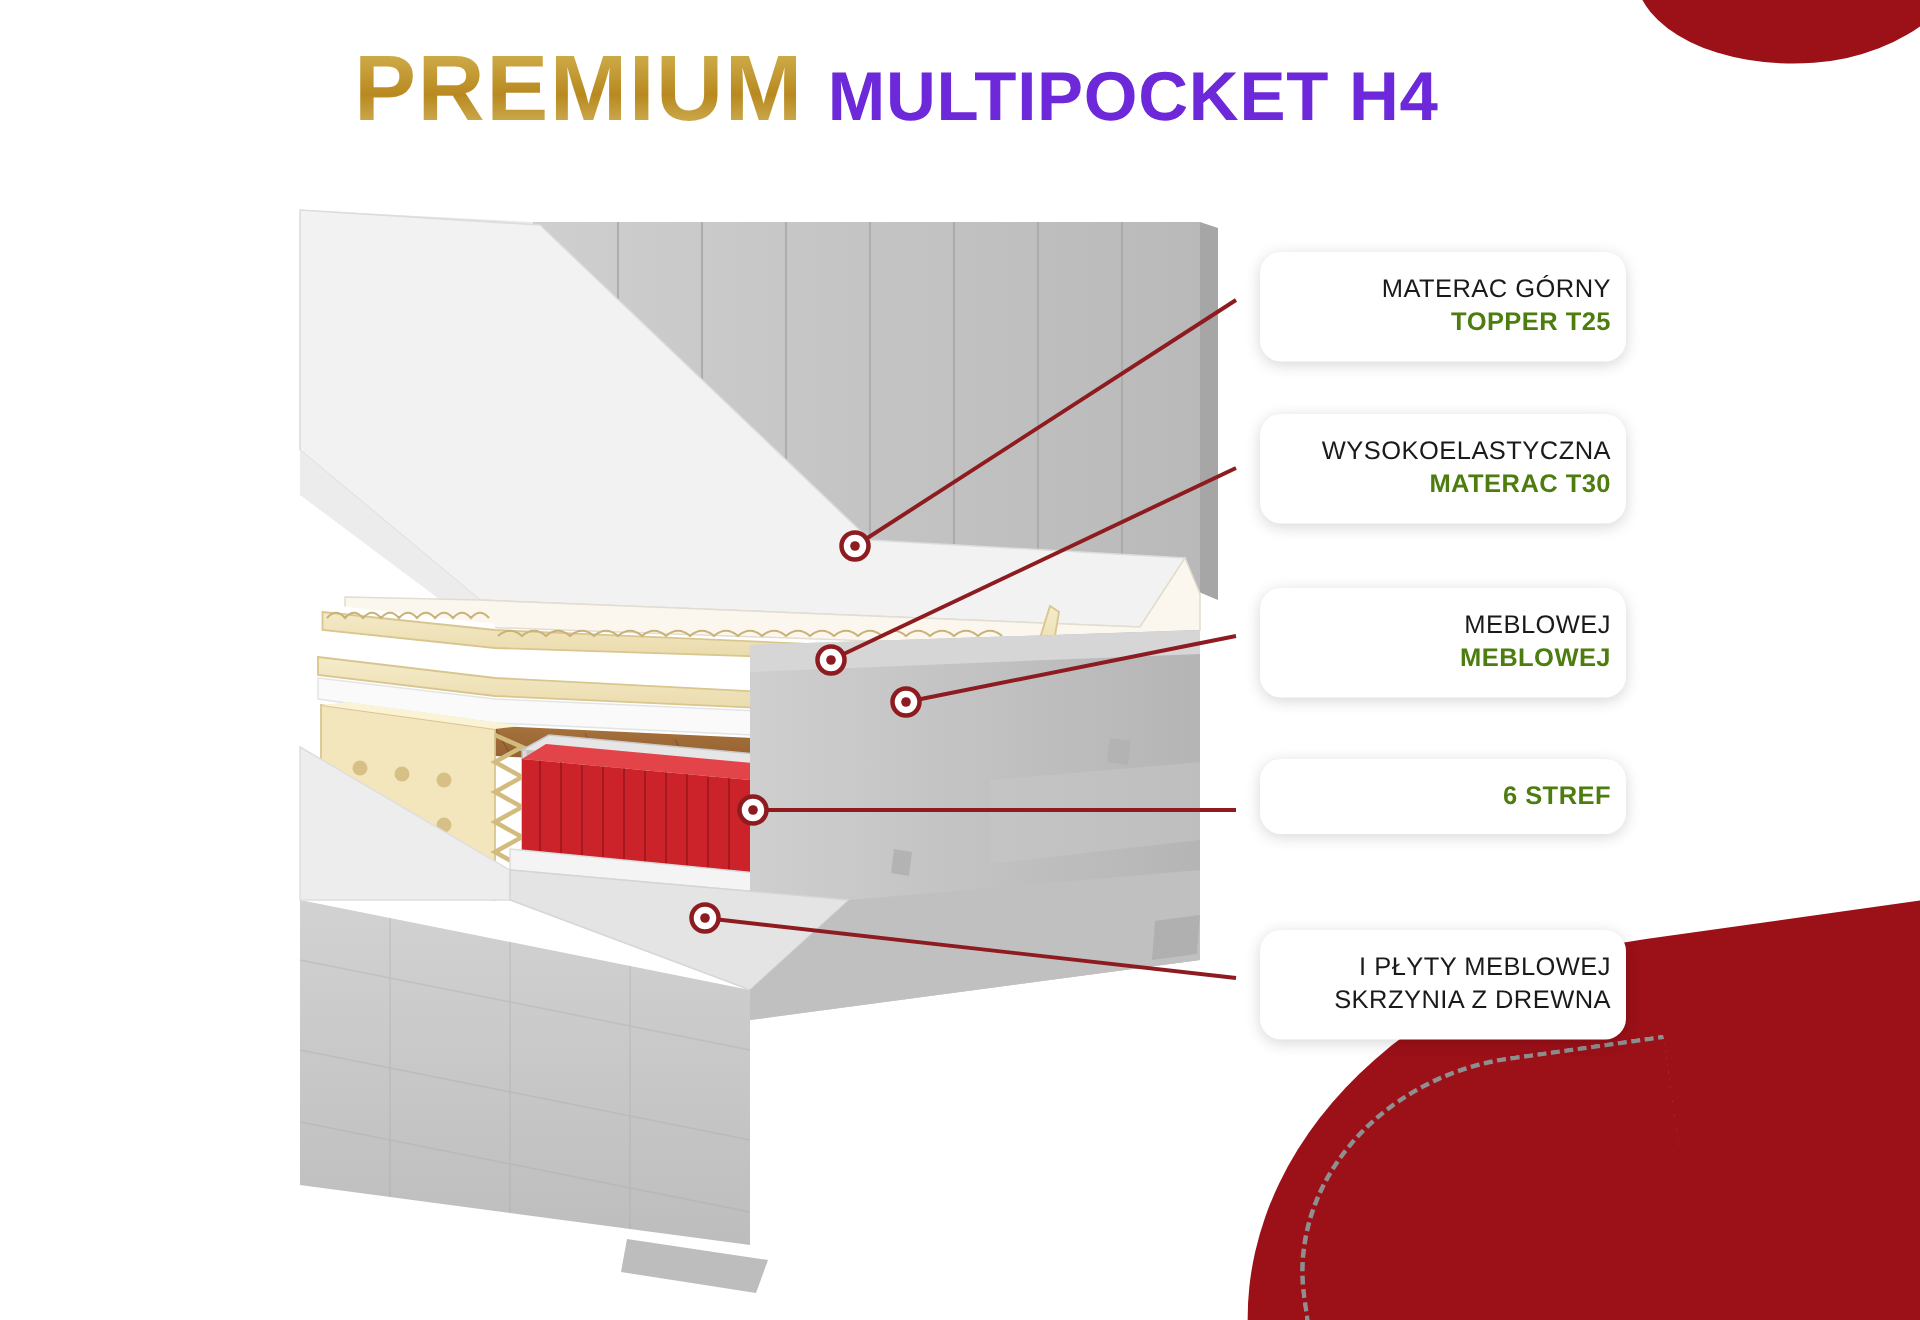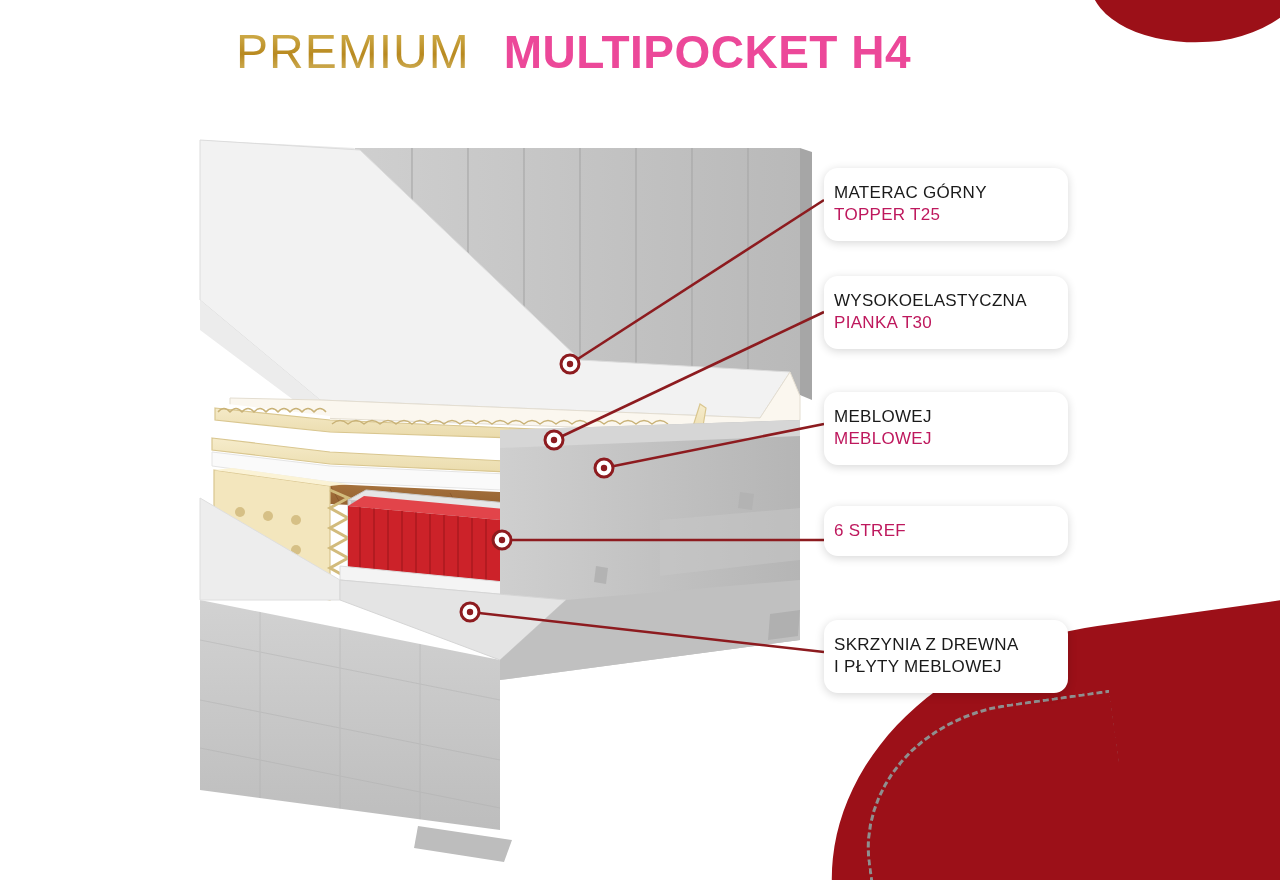--- a/index.html
+++ b/index.html
@@ -53,58 +53,59 @@
   }
 
   
   .title-wrap {
     position: absolute;
     left: 236px;
     top: 24px;
     white-space: nowrap;
   }
   .title-premium {
-    font-size: 48px;
-    font-weight: normal;
+    font-size: 62px;
+    font-weight: bold;
     letter-spacing: 1px;
     color: #c9a227;
     background: linear-gradient(180deg, #d8bb5c 0%, #b8891f 55%, #d9c070 100%);
     -webkit-background-clip: text;
     background-clip: text;
     color: transparent;
     display: inline-block;
     vertical-align: baseline;
   }
   .title-rest {
     font-size: 46px;
     font-weight: bold;
-    color: #ec4899;
+    color: #6d28d9;
     display: inline-block;
     vertical-align: baseline;
-    margin-left: 34px;
+    margin-left: 16px;
     letter-spacing: 0.5px;
   }
 
   
   .callout {
     position: absolute;
     background: #ffffff;
     border-radius: 14px;
     box-shadow: 0 2px 10px rgba(0,0,0,0.16);
     width: 224px;
     padding: 14px 10px;
-    text-align: left;
+    text-align: right;
     line-height: 1.32;
     font-size: 17px;
     color: #1a1a1a;
     letter-spacing: 0.3px;
+    margin-left: 16px;
   }
   .callout .hl {
-    color: #be185d;
-    font-weight: normal;
+    color: #4d7c0f;
+    font-weight: bold;
     display: block;
   }
   .callout .pl {
     display: block;
   }
   #callout-0 { left: 824px; top: 168px; }
   #callout-1 { left: 824px; top: 276px; }
   #callout-2 { left: 824px; top: 392px; }
   #callout-3 { left: 824px; top: 506px; }
   #callout-4 { left: 824px; top: 620px; }
@@ -313,30 +314,30 @@
     </g>
   </svg>
 
   <div class="callout" id="callout-0">
     <span class="pl">MATERAC GÓRNY</span>
     <span class="hl">TOPPER T25</span>
   </div>
 
   <div class="callout" id="callout-1">
     <span class="pl">WYSOKOELASTYCZNA</span>
-    <span class="hl">PIANKA T30</span>
+    <span class="hl">MATERAC T30</span>
   </div>
 
   <div class="callout" id="callout-2">
     <span class="pl">MEBLOWEJ</span>
     <span class="hl">MEBLOWEJ</span>
   </div>
 
   <div class="callout" id="callout-3">
     <span class="hl">6 STREF</span>
   </div>
 
   <div class="callout" id="callout-4">
+    <span class="pl">I PŁYTY MEBLOWEJ</span>
     <span class="pl">SKRZYNIA Z DREWNA</span>
-    <span class="pl">I PŁYTY MEBLOWEJ</span>
   </div>
 
 </div>
 
 </body></html>

